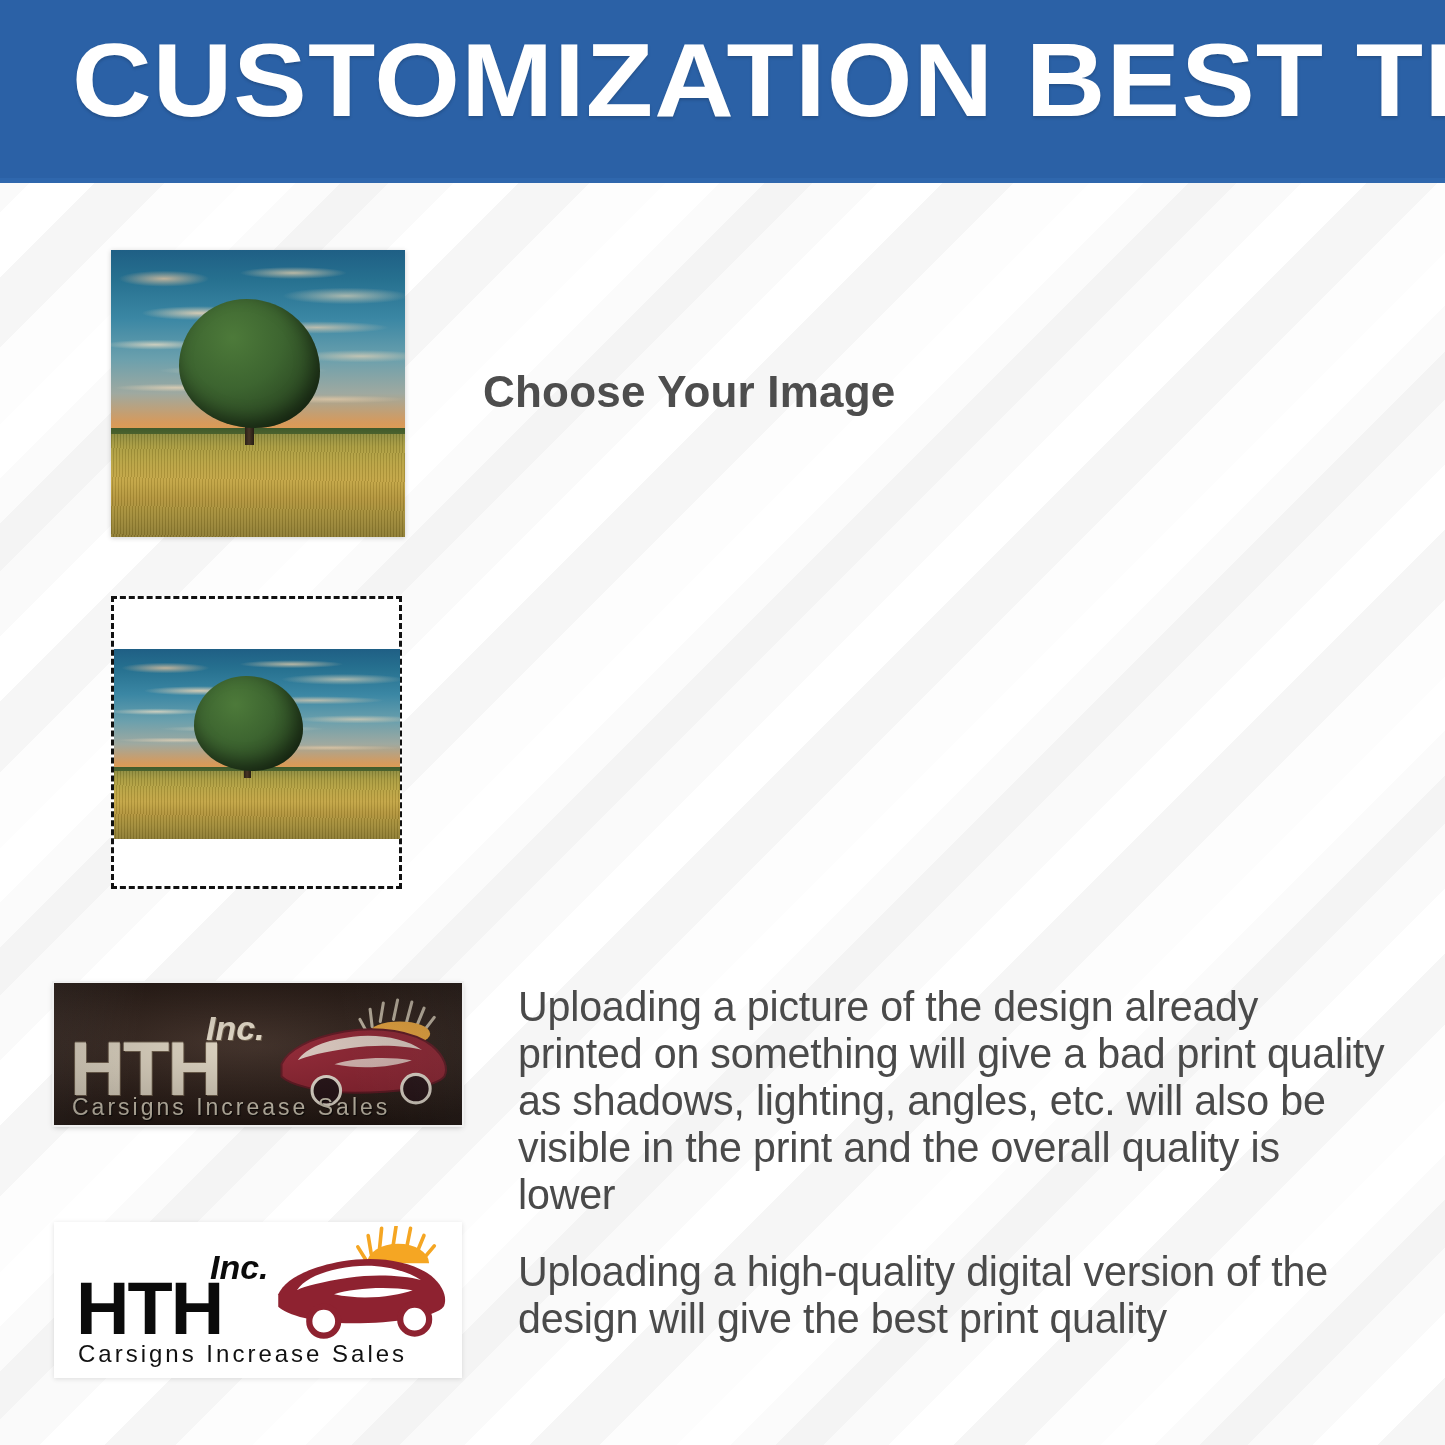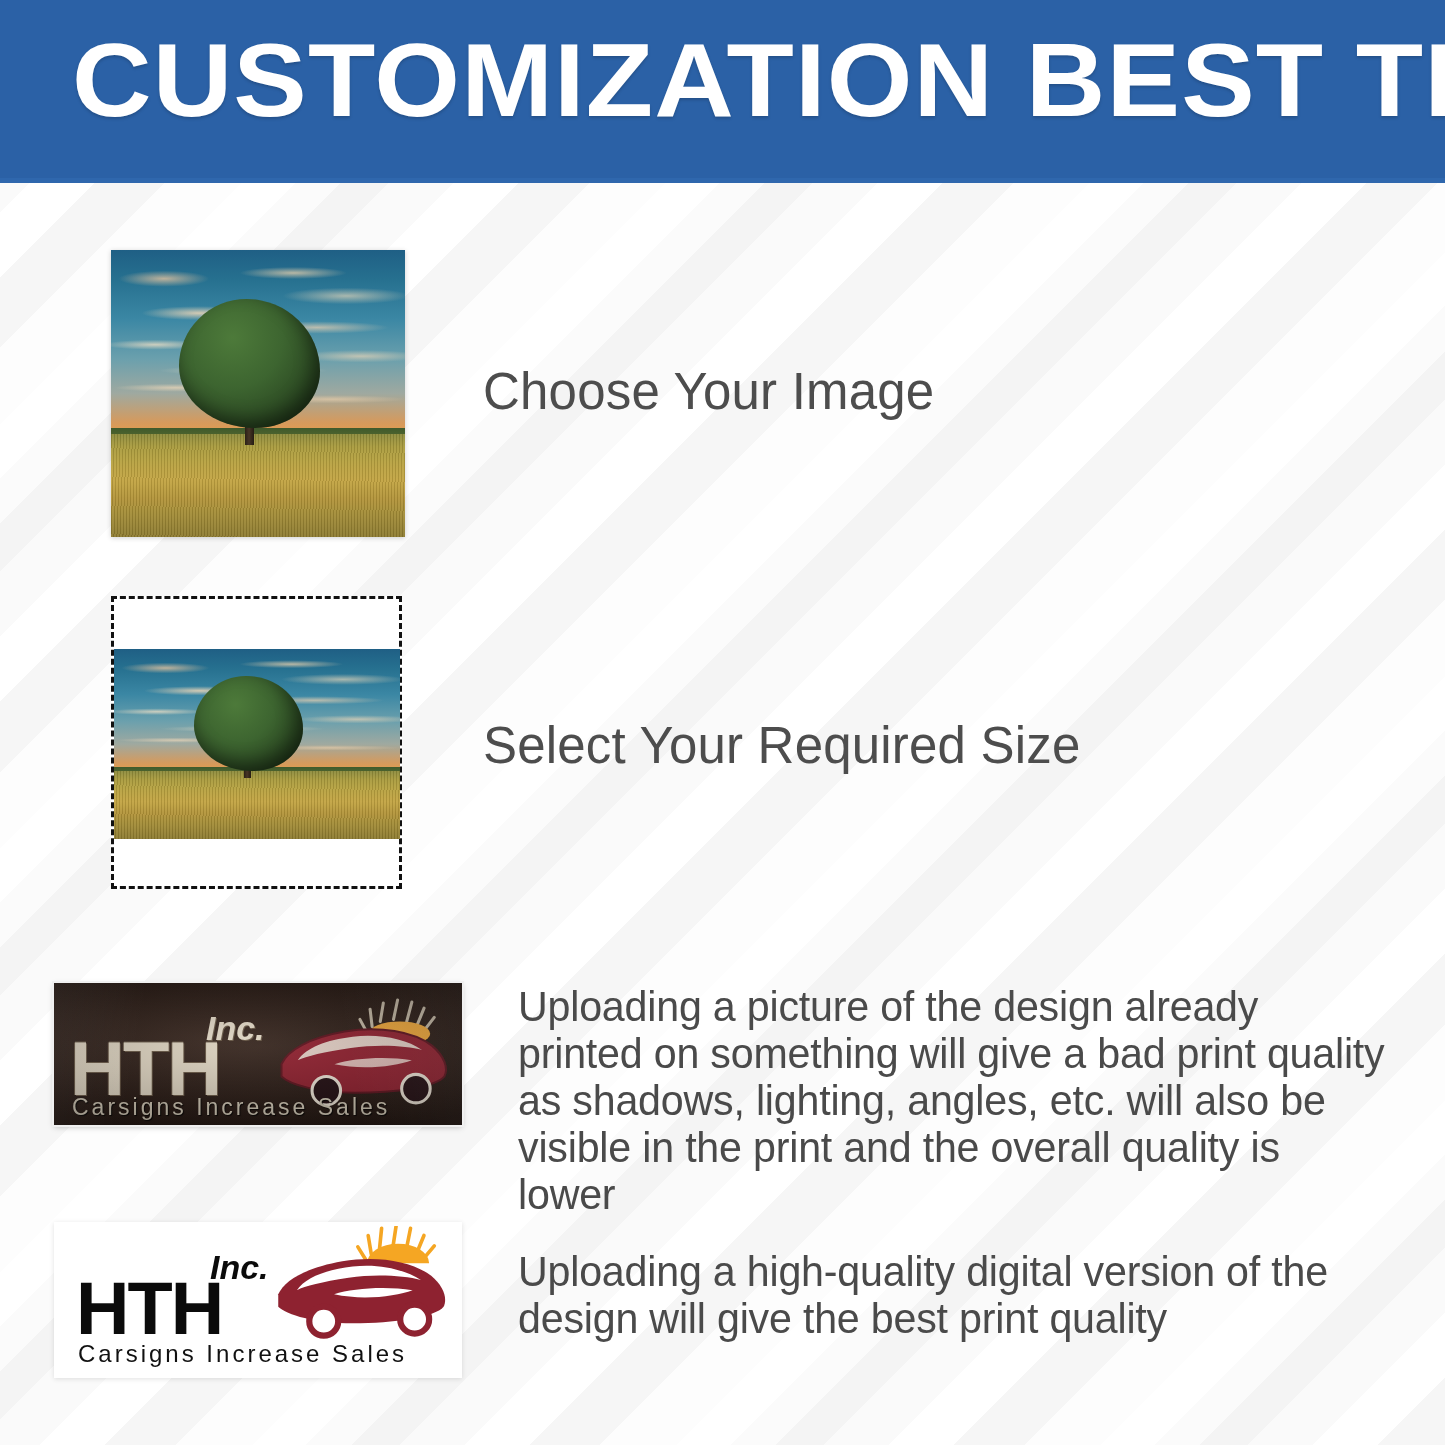--- a/index.html
+++ b/index.html
@@ -73,23 +73,24 @@
     text-shadow: 0 2px 3px rgba(0,0,0,0.18);
   }
 
   .tip-text {
     position: absolute;
     color: #4d4d4d;
     font-family: "Liberation Sans", sans-serif;
     font-weight: 400;
   }
   .tip-text.big {
-    font-size: 51px;
+    font-size: 44px;
     line-height: 52px;
     letter-spacing: 0.2px;
+    font-weight: bold;
   }
   .tip-text.para {
     font-size: 42px;
     line-height: 47px;
     font-family: "Liberation Sans Narrow", "Liberation Sans", sans-serif;
     color: #4a4a4a;
     letter-spacing: -0.2px;
     transform: scaleX(0.98);
     transform-origin: left top;
   }
@@ -263,21 +264,20 @@
     <div class="photo" style="position:absolute; left:0px; top:50px; width:286px; height:190px;">
       <div class="sky-layer sky-base"></div>
       <div class="sky-layer clouds"></div>
       <div class="horizon-strip" style="top:62%; height:7%;"></div>
       <div class="field" style="height:36%;"></div>
       <div class="tree-trunk" style="left:45.5%; top:56%; width:2.4%; height:12%;"></div>
       <div class="tree-canopy" style="left:28%; top:14%; width:38%; height:50%;"></div>
     </div>
   </div>
 
-  <div class="tip-text big" style="left:483px; top:720px; width:800px;">Select Your Required Size</div>
 
   <div class="logo-block logo-dark" style="left:54px; top:983px; width:408px; height:142px;">
 
     <div class="hth-word" style="left:16px; top:48px; font-size:76px;">HTH</div>
 
     <div class="inc-word" style="left:152px; top:28px; font-size:34px;">Inc.</div>
 
     <svg class="car-svg" viewBox="0 0 180 110" style="left:218px; top:14px; width:186px; height:112px;">
       <g stroke="#d8cdb8" stroke-width="3" stroke-linecap="round" opacity="0.85">
         <line x1="108" y1="6" x2="105" y2="24"></line>

